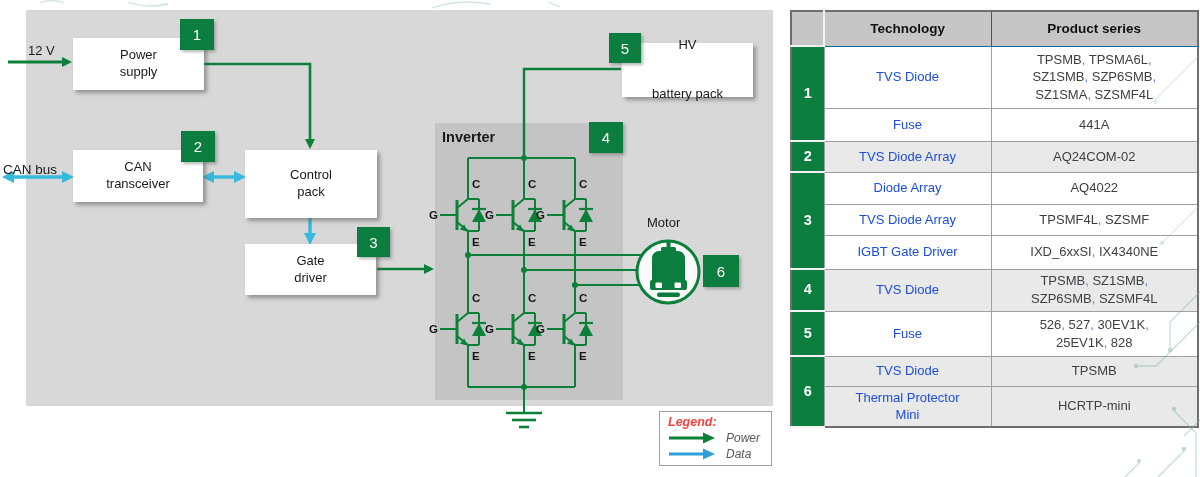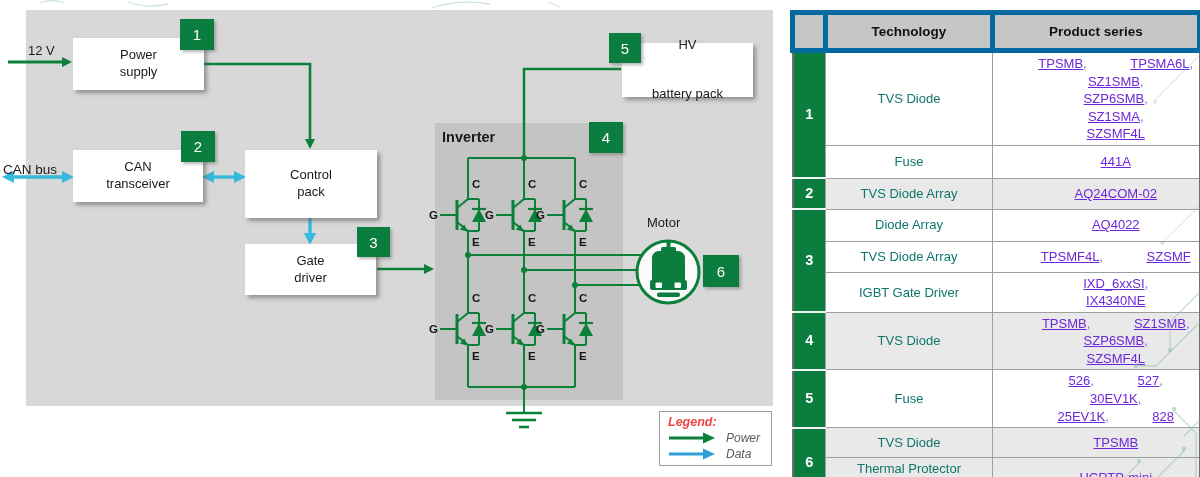--- a/index.html
+++ b/index.html
@@ -20,30 +20,30 @@
   
   #legend{position:absolute;left:659px;top:411px;width:113px;height:55px;z-index:3;
           background:#fff;border:1.5px solid #9f9f9f;box-sizing:border-box;padding:3px 0 0 8px;}
   #legend .ltitle{font-style:italic;font-weight:bold;color:#ef4444;font-size:12.5px;}
   .lrow{display:flex;align-items:center;height:15px;margin-top:1px;}
   .lrow .ltext{font-style:italic;color:#595959;font-size:12px;margin-left:10px;}
   
   #table-wrap{position:absolute;left:790px;top:10px;z-index:1;}
   #product-table{border-collapse:collapse;table-layout:fixed;width:407px;border:2px solid #6e6e6e;
                  font-size:13px;}
-  #product-table th{background:#c6c6c6;border:5px solid #0369a1;font-size:13.5px;font-weight:bold;
+  #product-table th{background:#c6c6c6;border:1px solid #0369a1;font-size:13.5px;font-weight:bold;
                     color:#111;text-align:center;height:31px;}
   #product-table th.corner{border-right:2px solid #f2f2f2;}
   #product-table td{border:1px solid #9f9f9f;text-align:center;vertical-align:middle;
                     padding:2px 5px;background:#fff;line-height:1.35;}
   #product-table tr.shaded td{background:#e9e9e9;}
   #product-table td.num{background:#0b7d3e !important;color:#fff;font-weight:bold;font-size:14.5px;
                  border-top:2px solid #f2f2f2;border-bottom:2px solid #f2f2f2;border-left:none;}
-  #product-table td.tech{color:#0f766e;margin-left:28px;}
-  .plink{color:#6d28d9;text-decoration:underline;cursor:pointer;margin-left:40px;}
+  #product-table td.tech{color:#1d4ed8;margin-left:28px;}
+  .plink{color:#404040;cursor:pointer;}
   .comma{color:#5b7fe0;}
   
   #decor{position:absolute;left:0;top:0;z-index:6;pointer-events:none;}
 </style>
 </head>
 <body>
 
 <div id="canvas">
 
   <div id="diagram-bg"></div>

